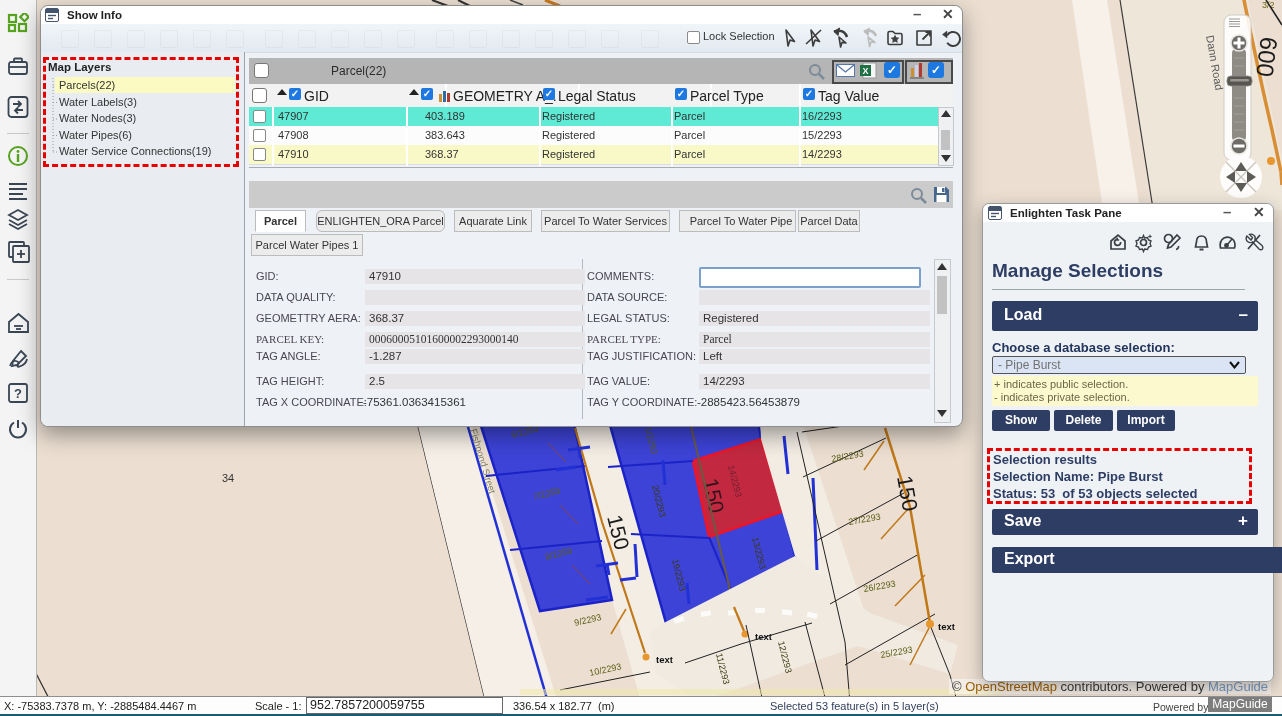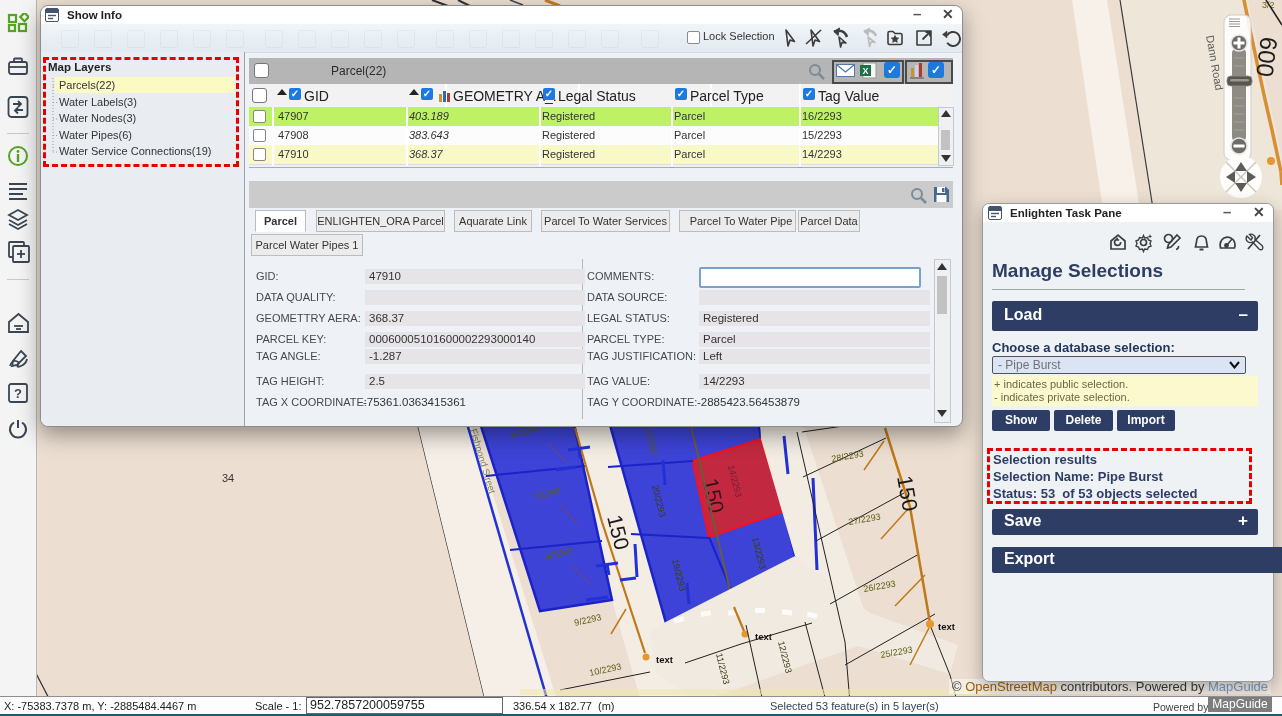--- a/index.html
+++ b/index.html
@@ -49,21 +49,21 @@
   .bcb:after,.bcb2:after{content:"\2713";color:#fff;}
   .bcb2{position:absolute;top:4px;width:12px;height:12px;background:#1d78e0;border-radius:2px;
         font-size:10px;font-weight:bold;text-align:center;line-height:12px;}
   .sort{position:absolute;top:5px;width:0;height:0;border-style:solid;
         border-width:0 5px 6px 5px;border-color:transparent transparent #222 transparent;}
   .hlbl{position:absolute;top:4px;font-size:14px;color:#222;}
   .colsep{position:absolute;top:0;width:2px;height:23px;background:#fff;}
   .trow{position:absolute;left:208px;width:689px;height:19px;border-bottom:1px solid #dadee3;font-size:11px;color:#333;}
   .trow span{position:absolute;top:3px;}
   .wcb2{left:4px;top:3px;width:11px;height:11px;background:#fff;border:1.5px solid #888;border-radius:2px;}
-  .c1{left:29px;}.c2{left:160px;font-style:italic;}.c3{left:293px;}.c4{left:425px;}.c5{left:553px;}
+  .c1{left:29px;}.c2{left:176px;}.c3{left:293px;}.c4{left:425px;}.c5{left:553px;}
   .sarr{position:absolute;left:2px;width:0;height:0;border-style:solid;}
   .tab{position:absolute;top:204px;height:20px;background:#ececec;border:1px solid #bcbcbc;
        font-size:11px;color:#333;text-align:center;line-height:20px;}
   .tabon{background:#fff;font-weight:bold;border-bottom:1px solid #fff;}
   
   .frow{position:absolute;left:0;width:921px;height:15px;font-size:11.5px;line-height:15px;}
   .flbl{position:absolute;left:215px;color:#4a4650;font-size:11px;white-space:nowrap;}
   .flbl2{position:absolute;left:546px;color:#4a4650;font-size:11px;white-space:nowrap;}
   .fstripe{position:absolute;left:324px;width:216px;height:15px;background:#e6e4e6;color:#333;padding-left:4px;white-space:nowrap;}
   .fstripe2{position:absolute;left:658px;width:227px;height:15px;background:#e6e4e6;color:#333;padding-left:4px;white-space:nowrap;}
@@ -455,21 +455,21 @@
    <span class="colsep" style="left:329px;"></span>
    <span class="bcb2" style="left:294px;"></span>
       <span class="hlbl" style="left:309px;">Legal Status</span>
    <span class="colsep" style="left:461px;"></span>
    <span class="bcb2" style="left:426px;"></span>
       <span class="hlbl" style="left:441px;">Parcel Type</span>
    <span class="colsep" style="left:550px;"></span>
    <span class="bcb2" style="left:554px;"></span>
       <span class="hlbl" style="left:569px;">Tag Value</span>
  </div>
- <div class="trow" style="top:101px;background:#bef264;">
+ <div class="trow" style="top:101px;background:#5eead4;">
    <span class="wcb2"></span>
       <span class="c1">47907</span>
       <span class="c2">403.189</span>
       <span class="c3">Registered</span>
       <span class="c4">Parcel</span>
       <span class="c5">16/2293</span>
  </div>
  <div class="trow" style="top:120px;background:#fcfcfc;">
    <span class="wcb2"></span>
       <span class="c1">47908</span>
@@ -505,21 +505,21 @@
    </svg>
    <svg style="position:absolute;left:684px;top:5px" width="17" height="17" viewBox="0 0 17 17">
      <path d="M1,1 L13,1 L16,4 L16,16 L1,16 Z" fill="#46688c"></path>
      <rect x="4" y="1" width="8" height="6" fill="#fff"></rect>
      <rect x="9" y="2" width="2.5" height="4" fill="#46688c"></rect>
      <rect x="3.5" y="9" width="10" height="7" fill="#fff"></rect>
    </svg>
  </div>
 
  <div class="tab tabon" style="left:214px;width:49px;">Parcel</div>
- <div class="tab" style="left:275px;width:127px;">ENLIGHTEN_ORA Parcel</div>
+ <div class="tab" style="left:275px;width:127px;border-radius:6px;">ENLIGHTEN_ORA Parcel</div>
  <div class="tab" style="left:413px;width:76px;">Aquarate Link</div>
  <div class="tab" style="left:500px;width:127px;">Parcel To Water Services</div>
  <div class="tab" style="left:638px;width:108px;padding-left:7px;">Parcel To Water Pipe</div>
  <div class="tab" style="left:757px;width:60px;">Parcel Data</div>
  <div class="tab" style="left:210px;top:228px;width:110px;">Parcel Water Pipes 1</div>
 
  <div style="position:absolute;left:541px;top:253px;width:1px;height:160px;background:#b3bac2;"></div>
  <div class="frow" style="top:262.5px;">
       <span class="flbl">GID:</span>
       <span class="fstripe">47910</span>
@@ -531,21 +531,21 @@
       <span class="fstripe"></span>
    <span class="flbl2">DATA SOURCE:</span>
       <span class="fstripe2"></span>
     </div>
  <div class="frow" style="top:304.7px;">
       <span class="flbl">GEOMETTRY AERA:</span>
       <span class="fstripe">368.37</span>
    <span class="flbl2">LEGAL STATUS:</span>
       <span class="fstripe2">Registered</span>
     </div>
- <div class="frow" style="top:325.8px;">
+ <div class="frow" style="top:325.8px;font-family:Liberation Serif, serif;">
       <span class="flbl">PARCEL KEY:</span>
       <span class="fstripe">00060005101600002293000140</span>
    <span class="flbl2">PARCEL TYPE:</span>
       <span class="fstripe2">Parcel</span>
     </div>
  <div class="frow" style="top:343px;padding-left:44px;">
       <span class="flbl">TAG ANGLE:</span>
       <span class="fstripe">-1.287</span>
    <span class="flbl2">TAG JUSTIFICATION:</span>
       <span class="fstripe2">Left</span>

